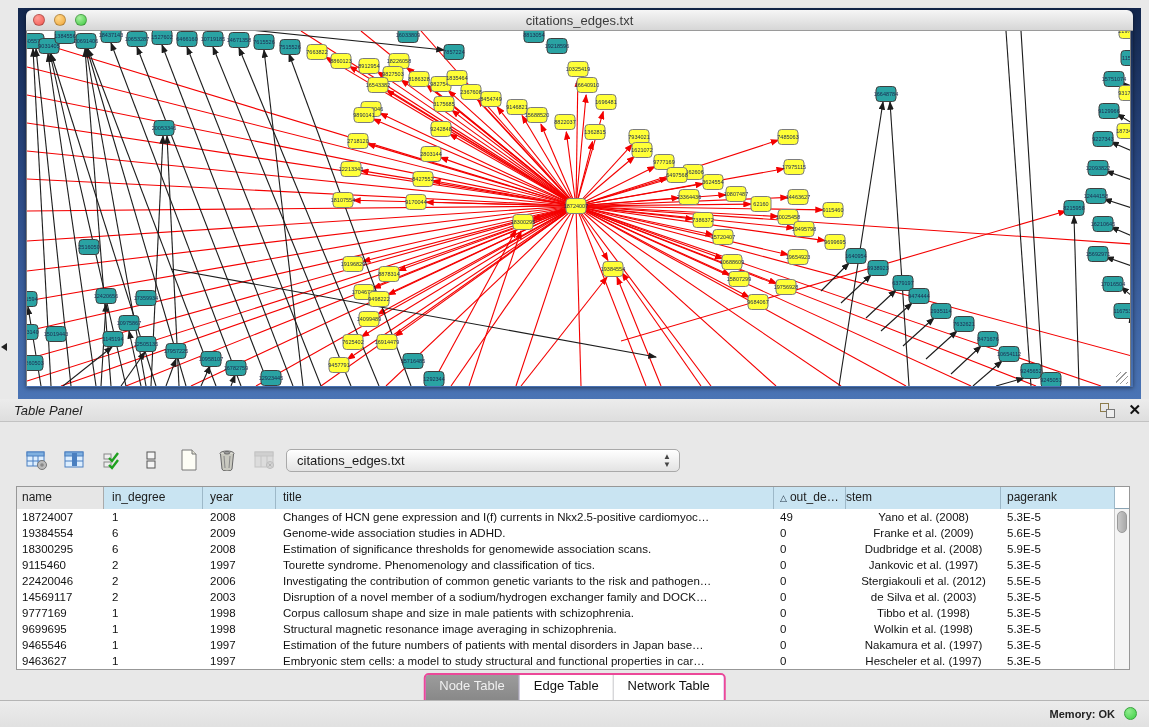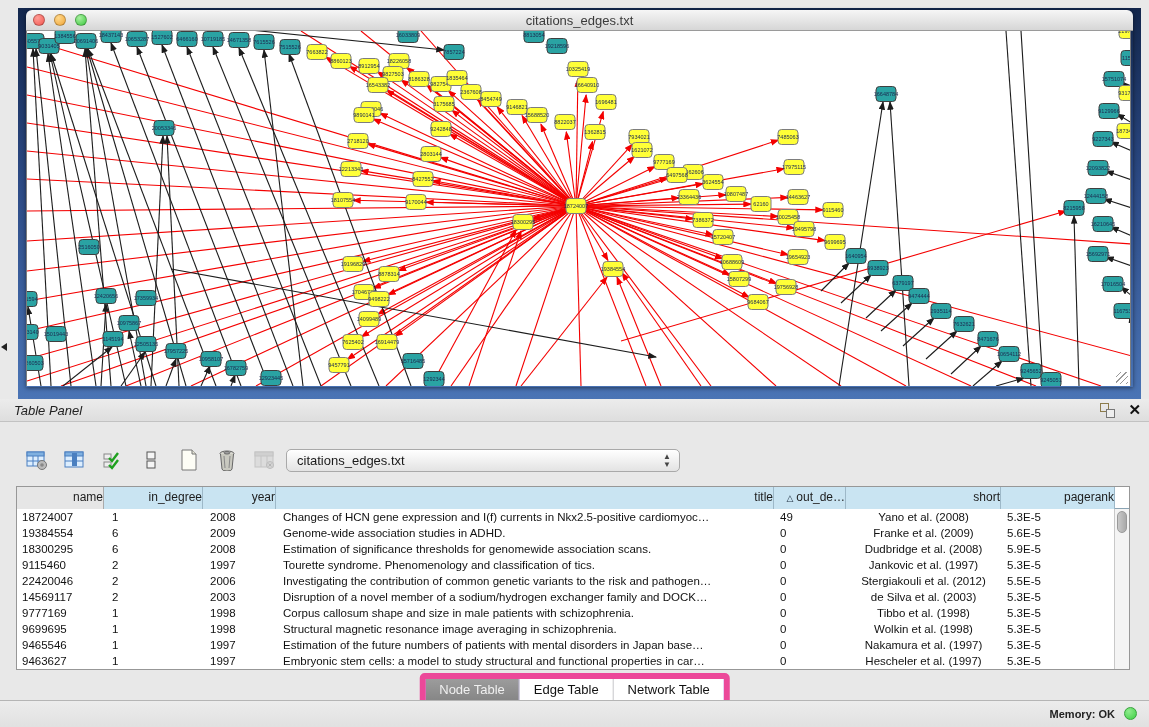--- a/index.html
+++ b/index.html
@@ -52,40 +52,40 @@
   #fx{font-family:"Liberation Serif",serif;font-style:italic;font-weight:bold;font-size:15px;color:#111;}
   #combo{position:absolute;left:286px;top:50px;width:394px;height:23px;border:1px solid #a9a9a9;
          border-radius:5px;background:linear-gradient(180deg,#fff,#e3e3e3);
          font-size:13px;color:#1a1a1a;line-height:21px;padding-left:10px;}
   #combo .stepper{position:absolute;right:8px;top:3px;font-size:8px;color:#444;line-height:8px;text-align:center;}
 
   #tablebox{position:absolute;left:16px;top:87px;width:1114px;height:184px;
             border:1px solid #979797;background:#fff;}
   #thead{display:flex;height:22px;border-bottom:1px solid #8aa4b4;}
   #thead .th{height:22px;background:#c9e4f2;border-right:1px solid #9db8c8;
-             font-size:12px;color:#1c1c1c;text-align:right;line-height:21px;overflow:hidden;white-space:nowrap;}
+             font-size:12px;color:#1c1c1c;text-align:left;line-height:21px;overflow:hidden;white-space:nowrap;}
   #thead .th.gray{background:#e6e6e6;border-right:1px solid #aaa;}
   .sort-tri{font-size:9px;color:#234;margin-right:3px;}
   #tbody{position:relative;}
   .tr{display:flex;height:16px;}
   .td{font-size:11.5px;color:#111;line-height:16px;white-space:nowrap;overflow:hidden;}
   .c0{width:87px;padding-left:5px;}
   .c1{width:99px;padding-left:8px;}
   .c2{width:73px;padding-left:7px;}
   .c3{width:498px;padding-left:7px;}
   .c4{width:72px;padding-left:6px;}
   .c5{width:155px;text-align:center;}
   .c6{width:114px;padding-left:6px;}
   #vscroll{position:absolute;right:0;top:22px;width:15px;height:160px;background:#f4f4f4;
            border-left:1px solid #c8c8c8;}
   #vthumb{position:absolute;left:2px;top:2px;width:10px;height:22px;border-radius:6px;
           background:linear-gradient(90deg,#c9c9c9,#a9a9a9);border:1px solid #9a9a9a;}
 
   #tabs{position:absolute;left:50%;top:274px;transform:translateX(-50%);display:flex;
-        border:6px solid #ec4899;border-radius:5px;overflow:hidden;background:#c4b5fd;height:37px;}
+        border:2px solid #ec4899;border-radius:5px;overflow:hidden;background:#c4b5fd;height:37px;}
   .tab{font-size:13px;padding:0 14px;line-height:22px;color:#111;background:#fff;border-right:1px solid #bdbdbd;}
   .tab:last-child{border-right:none;}
   .tab.sel{background:linear-gradient(180deg,#9c9c9c,#828282);color:#f0f0f0;}
 
   #statusbar{position:absolute;left:0;top:301px;width:1149px;height:38px;
              background:linear-gradient(180deg,#ececec,#dcdcdc);border-top:1px solid #b5b5b5;font-weight:bold;}
   #mem{position:absolute;right:34px;top:7px;font-size:11px;color:#222;}
   #memdot{position:absolute;right:12px;top:6px;width:13px;height:13px;border-radius:50%;
           background:radial-gradient(circle at 35% 30%,#90ec8e,#3ecf44);border:1px solid #37a33c;}
 </style>
@@ -834,21 +834,21 @@
       <span class="stepper">▲<br>▼</span>
     </div>
 
     <div id="tablebox">
       <div id="thead">
           <div class="th c0 gray">name</div>
           <div class="th c1">in_degree</div>
           <div class="th c2">year</div>
           <div class="th c3">title</div>
           <div class="th c4"><span class="sort-tri">△</span>out_de…</div>
-          <div class="th c5">short</div>
+          <div class="th c5">stem</div>
           <div class="th c6">pagerank</div>
         </div>
       <div id="tbody">
           <div class="tr">
             <div class="td c0">18724007</div>
             <div class="td c1">1</div>
             <div class="td c2">2008</div>
             <div class="td c3">Changes of HCN gene expression and I(f) currents in Nkx2.5-positive cardiomyoc…</div>
             <div class="td c4">49</div>
             <div class="td c5">Yano et al. (2008)</div>

